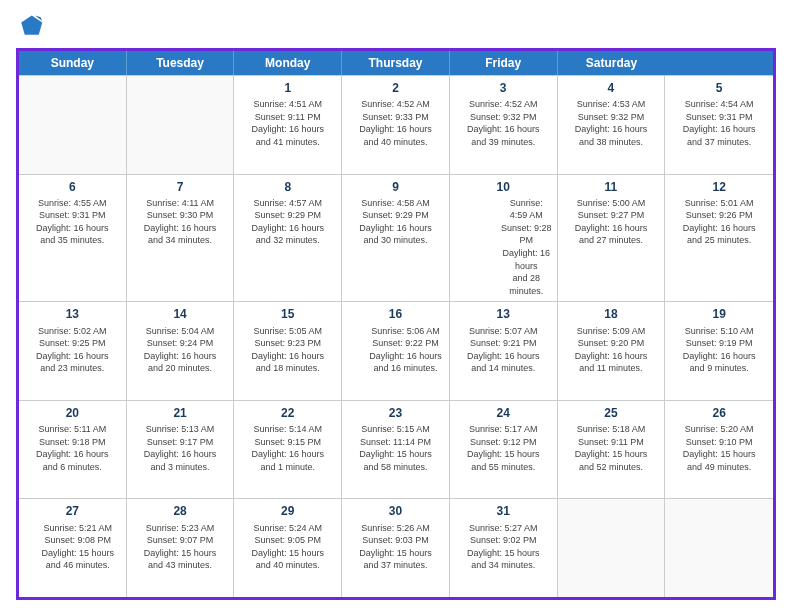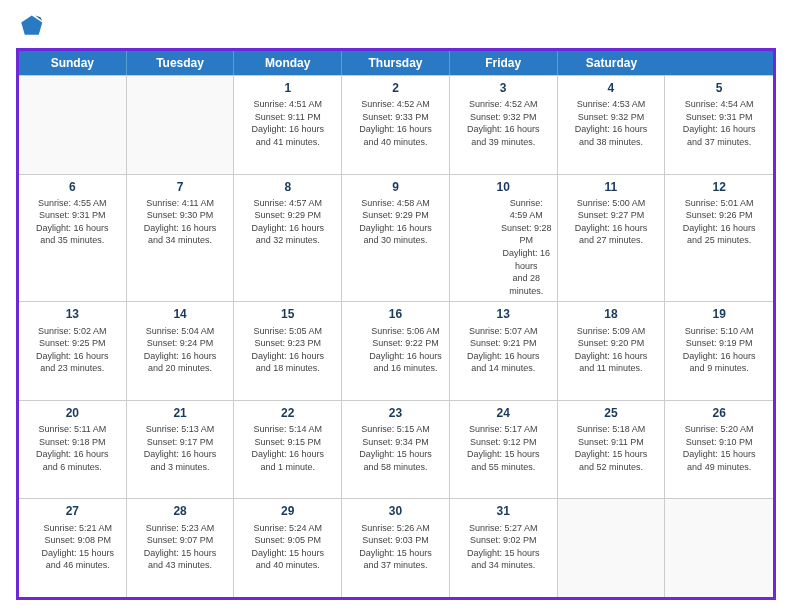--- a/index.html
+++ b/index.html
@@ -297,21 +297,21 @@
           <div class="cal-cell">
             <div class="day-number">22</div>
             <div class="cell-info" style="white-space: pre-line;">Sunrise: 5:14 AM
 Sunset: 9:15 PM
 Daylight: 16 hours
 and 1 minute.</div>
           </div>
           <div class="cal-cell">
             <div class="day-number">23</div>
             <div class="cell-info" style="white-space: pre-line;">Sunrise: 5:15 AM
-Sunset: 9:34 PM
+Sunset: 11:14 PM
 Daylight: 15 hours
 and 58 minutes.</div>
           </div>
           <div class="cal-cell">
             <div class="day-number">24</div>
             <div class="cell-info" style="white-space: pre-line;">Sunrise: 5:17 AM
 Sunset: 9:12 PM
 Daylight: 15 hours
 and 55 minutes.</div>
           </div>

